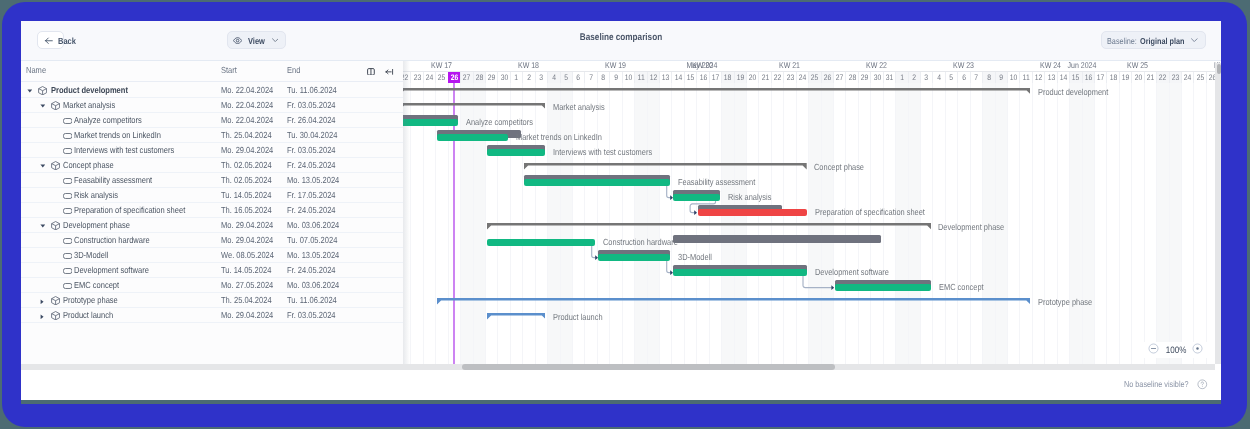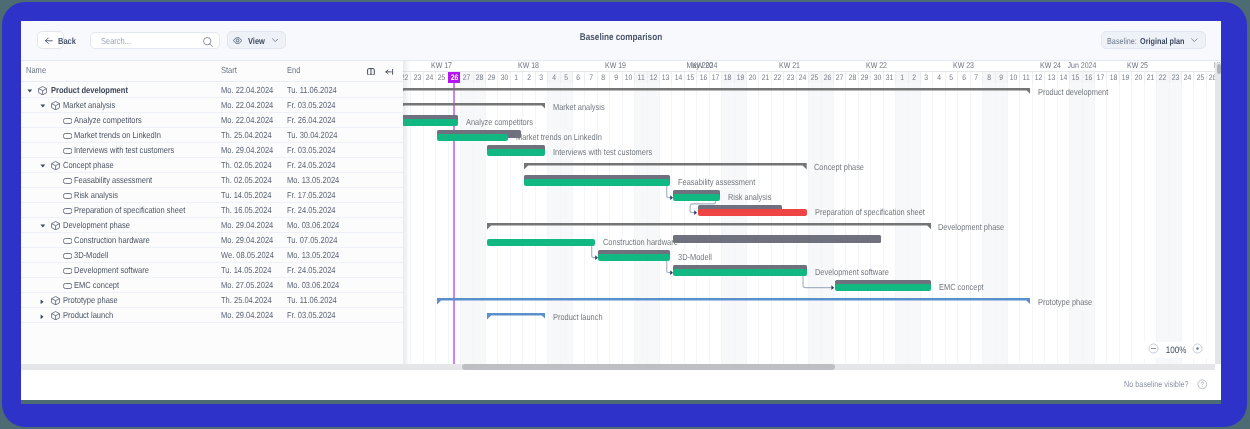--- a/index.html
+++ b/index.html
@@ -117,29 +117,20 @@
 <div id="frame">
   <div id="undercard"></div>
   <div id="card">
 
     <div id="toolbar">
       <div id="back-btn" class="btn">
         <span class="ai"><svg width="9.5" height="9.5" viewBox="0 0 16 16">
           <path d="M14 8H2.6M2.6 8L7.2 3.4M2.6 8L7.2 12.6" fill="none" stroke="#46556b" stroke-width="1.5" stroke-linecap="round" stroke-linejoin="round"></path>
         </svg></span>
         <span class="lbl">Back</span>
-      </div>
-      <div id="search">
-        <span class="ph">Search...</span>
-        <span class="ic">
-          <svg width="10.4" height="10.4" viewBox="0 0 104 104">
-            <circle cx="42" cy="42" r="37" fill="none" stroke="#6d7684" stroke-width="8"></circle>
-            <path d="M69 69L96 97" stroke="#6d7684" stroke-width="8" stroke-linecap="round"></path>
-          </svg>
-        </span>
       </div>
       <div id="view-btn" class="btn">
         <span class="ai"><svg width="9.2" height="7.2" viewBox="0 0 92 72">
           <path d="M5 36C5 36 22 6 46 6s41 30 41 30-17 30-41 30S5 36 5 36Z" fill="none" stroke="#3f4d63" stroke-width="8" stroke-linejoin="round"></path>
           <circle cx="46" cy="36" r="13" fill="none" stroke="#3f4d63" stroke-width="8.5"></circle>
         </svg></span>
         <span class="lbl">View</span>
         <span class="cv">
           <svg width="6.6" height="4.4" viewBox="0 0 66 44">
               <path d="M5 8L33 36L61 8" fill="none" stroke="#4a5768" stroke-width="7" stroke-linecap="round" stroke-linejoin="round"></path>

